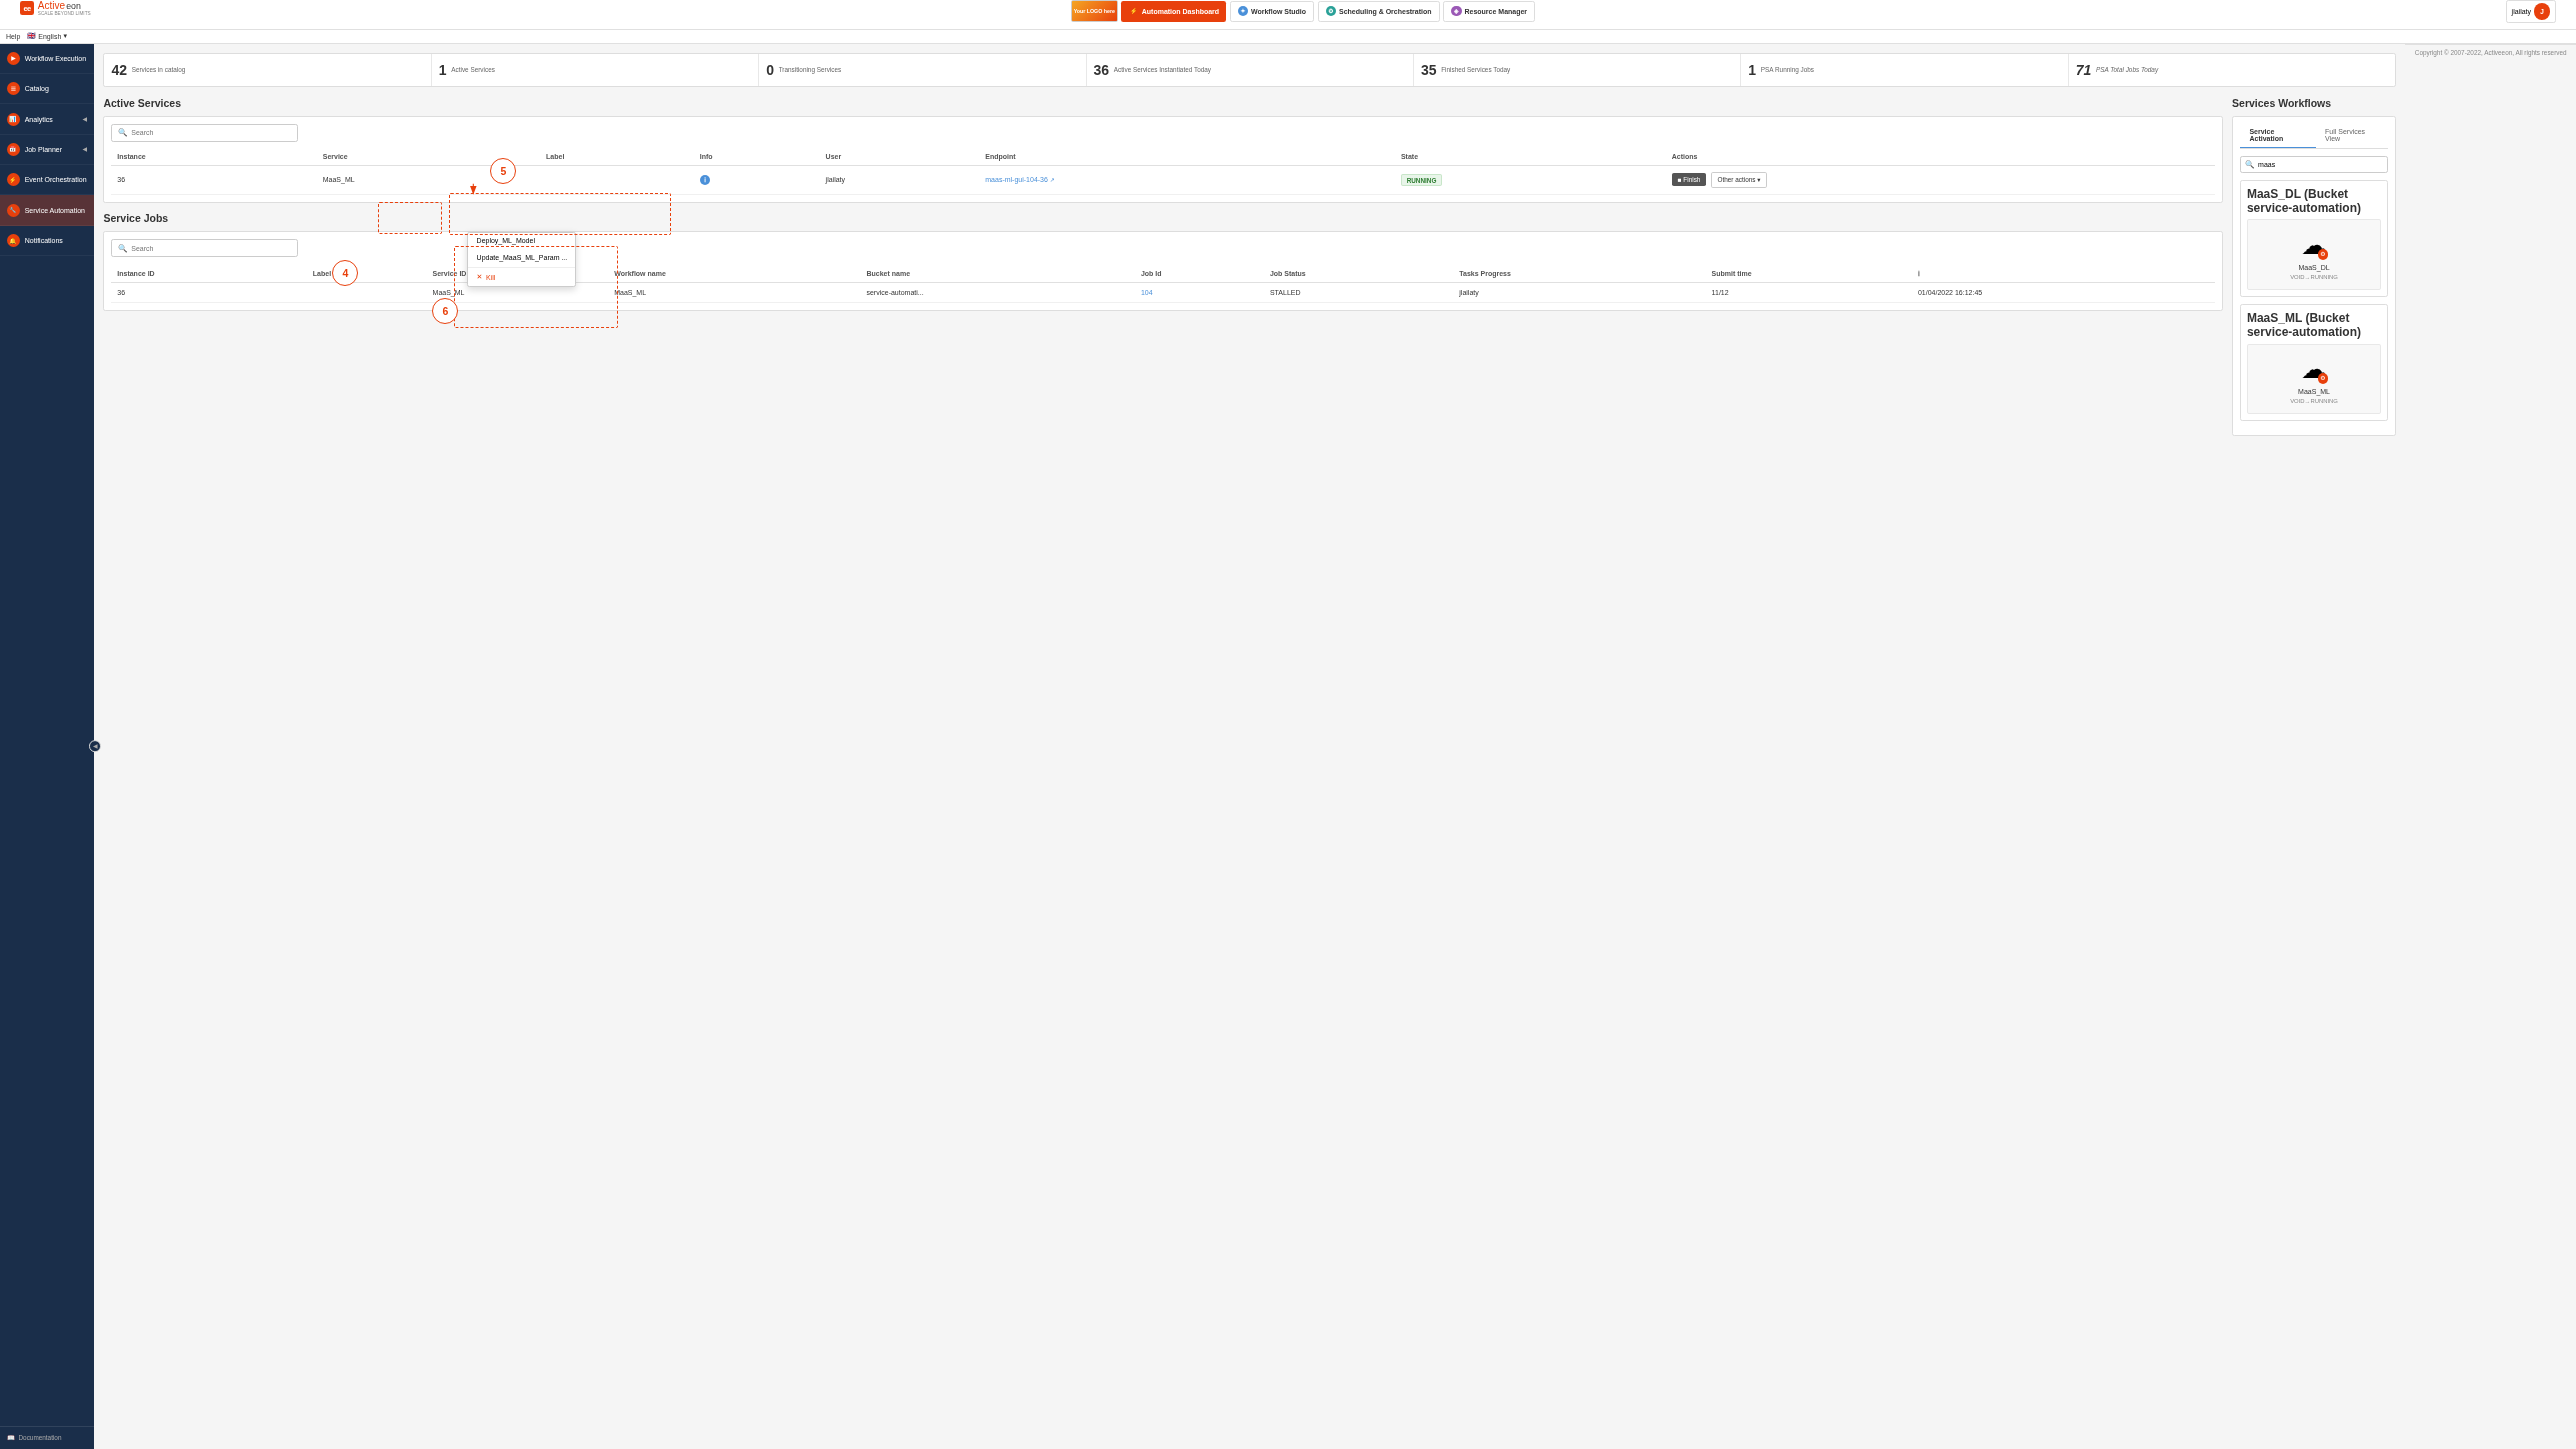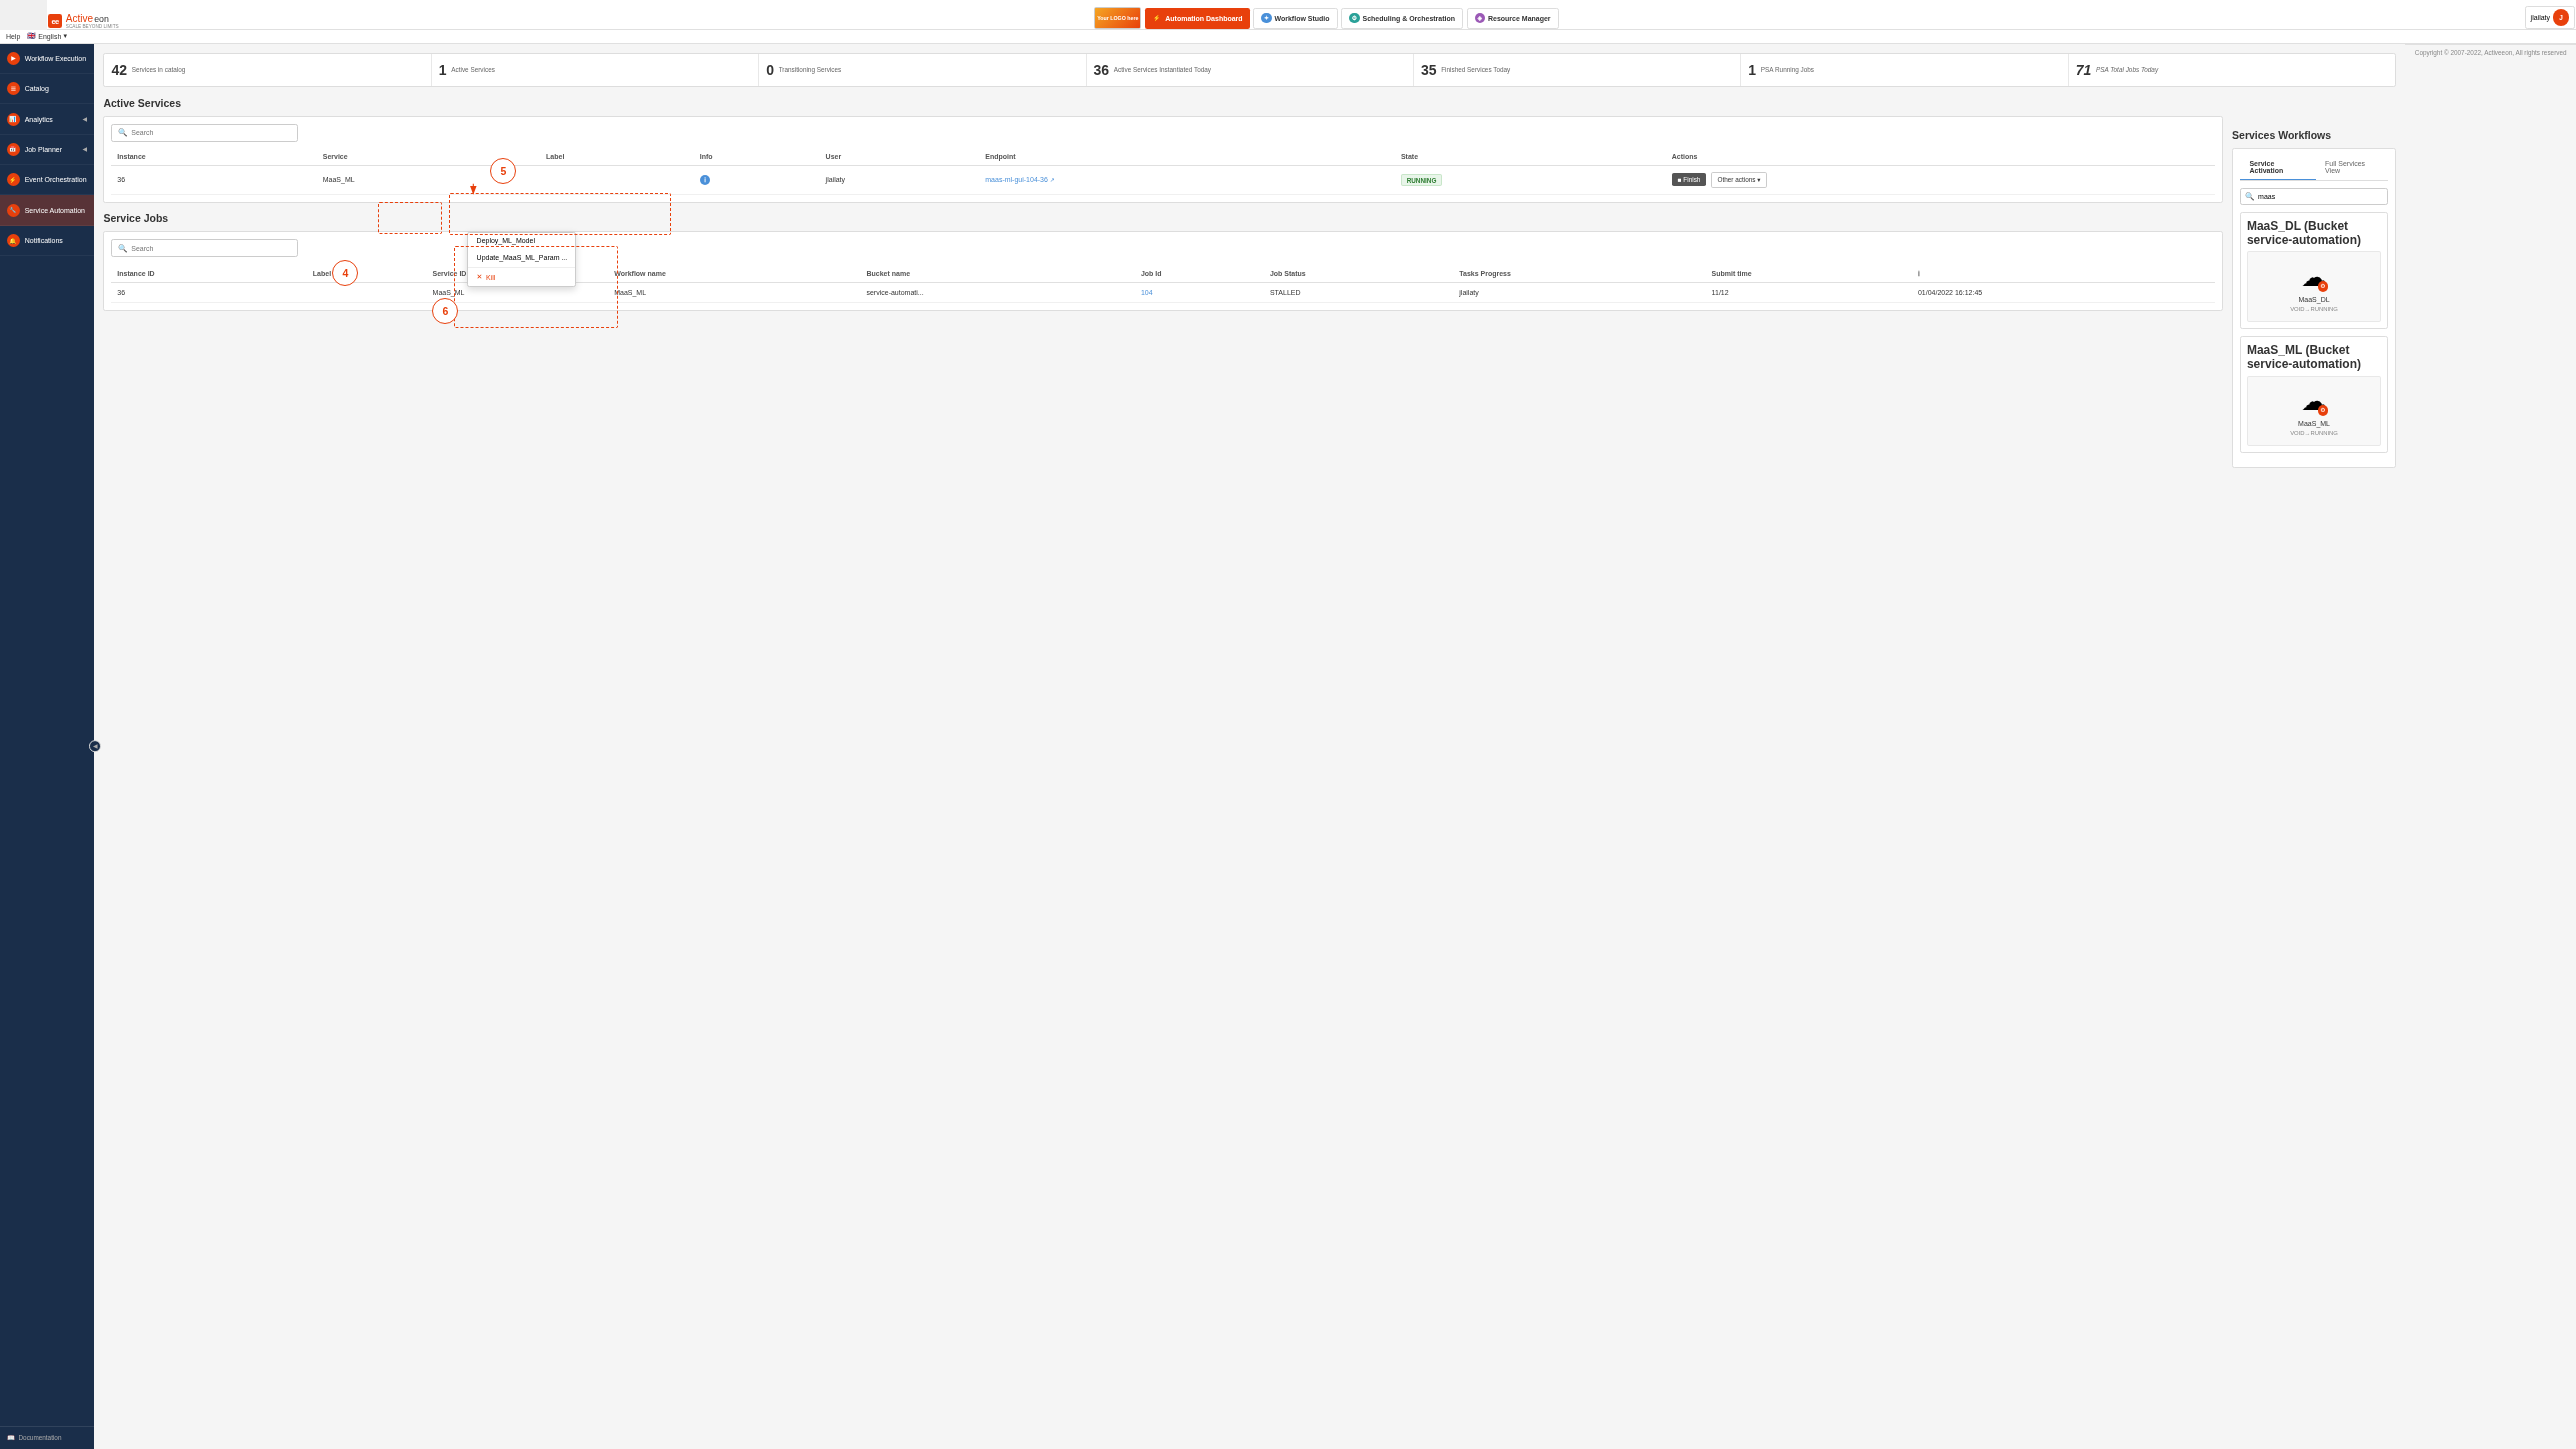--- a/index.html
+++ b/index.html
@@ -1,28 +1,27 @@
 <!DOCTYPE html>
 <html style="font-size:9.4px"><head>
   <meta charset="utf-8">
   <style>
     * { box-sizing: border-box; margin: 0; padding: 0; }
     body { font-family: Arial, sans-serif; font-size: 7.6px; background: #f0f0f0; }
 
     
     .top-nav {
       display: flex;
-      align-items: flex-end;
+      align-items: flex-start;
       background: #fff;
       border-bottom: 1.2px solid #e0e0e0;
       height: 30px;
-      padding: 0 1px;
+      padding: 0 20px;
       position: relative;
       z-index: 100;
-      margin-left: 47px;
     }
     .logo-area {
       display: flex;
       align-items: center;
       margin-right: 9.4px;
     }
     .logo-box {
       background: #e8400c;
       border-radius: 2.3px;
       padding: 2.3px 3.5px;
@@ -254,21 +253,20 @@
     .panels-row {
       display: flex;
       gap: 9.4px;
     }
     .left-panel {
       flex: 1;
     }
     .right-panel {
       width: 164px;
       flex-shrink: 0;
-      margin-top: 32px;
     }
 
     .panel-title {
       font-size: 10.5px;
       font-weight: bold;
       color: #333;
       margin-bottom: 7px;
     }
 
     

